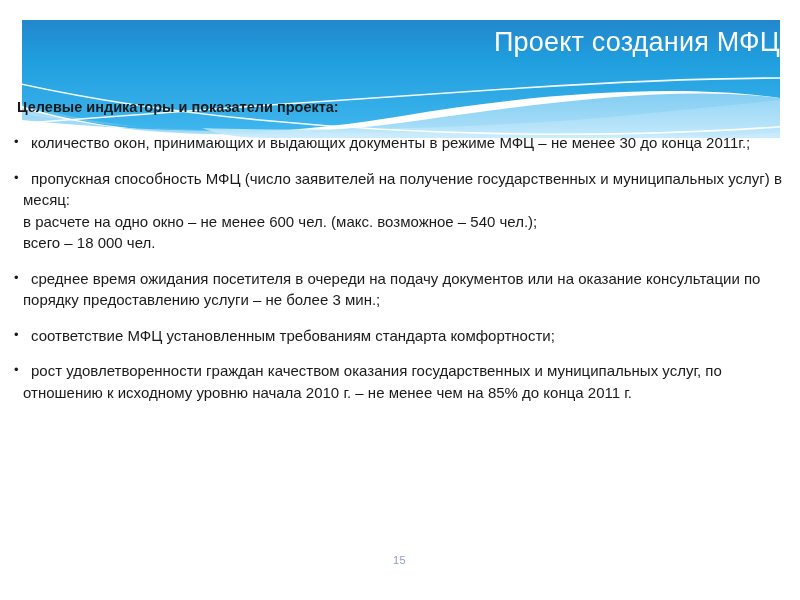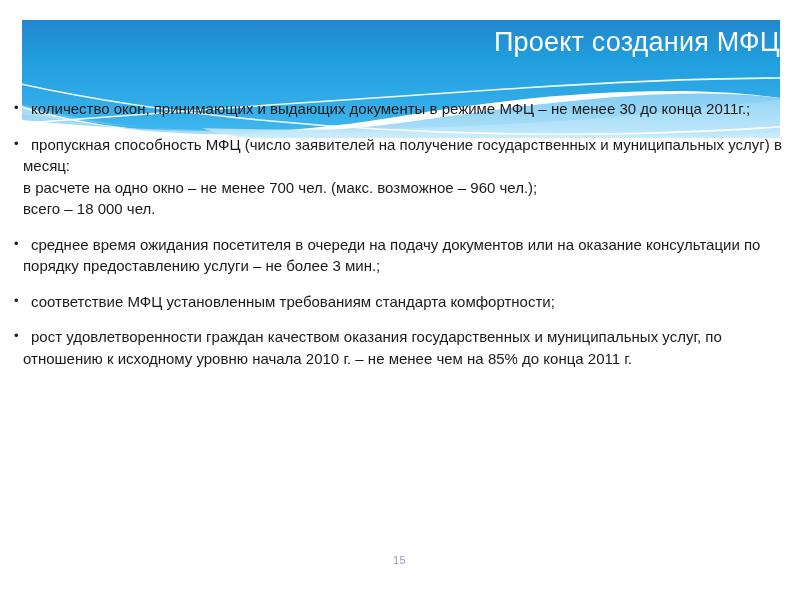--- a/index.html
+++ b/index.html
@@ -140,31 +140,32 @@
 
       <path d="M0,84 C110,116 230,118 360,100 C300,112 160,118 0,94 Z" fill="#ffffff" opacity="0.18"></path>
     </g>
   </svg>
 </div>
 
 <div class="slide-title">Проект создания МФЦ</div>
 
 <div class="content">
 
+  <div class="lead">Целевые индикаторы и показатели проекта:</div>
 
   <ul class="bullets">
 
     <li>
       <span class="para">количество окон, принимающих и выдающих документы в режиме МФЦ – не менее 30 до конца 2011г.;</span>
     </li>
 
 
     <li>
       <span class="para justify">пропускная способность МФЦ (число заявителей на получение государственных и муниципальных услуг) в месяц:</span>
-      <span class="subline">в расчете на одно окно – не менее 700 чел. (макс. возможное – 960 чел.);</span>
+      <span class="subline">в расчете на одно окно – не менее 600 чел. (макс. возможное – 540 чел.);</span>
       <span class="subline">всего – 18 000 чел.</span>
     </li>
 
     <li>
       <span class="para justify">среднее время ожидания посетителя в очереди на подачу документов или на оказание консультации по порядку предоставлению услуги – не более 3 мин.;</span>
     </li>
 
     <li>
       <span class="para">соответствие МФЦ установленным требованиям стандарта комфортности;</span>
     </li>

